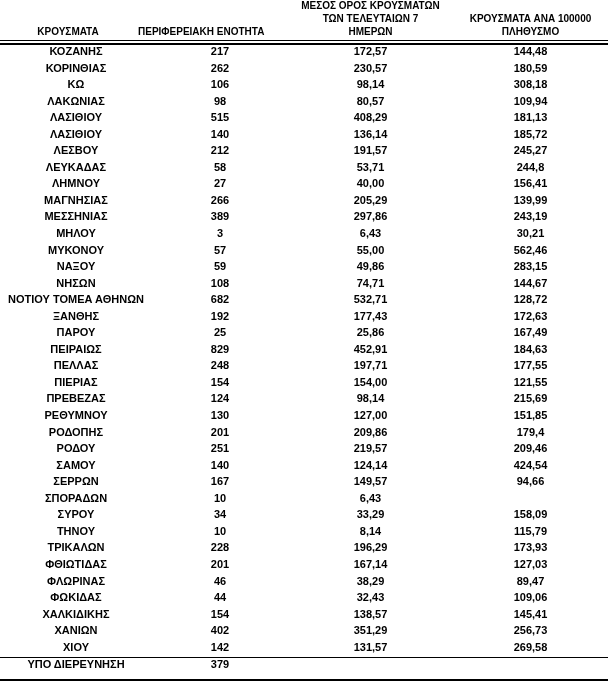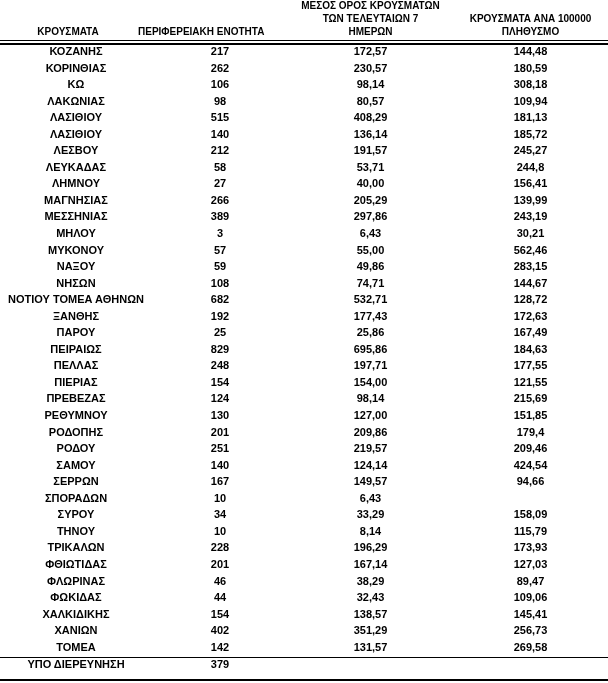--- a/index.html
+++ b/index.html
@@ -181,21 +181,21 @@
   </div>
         <div class="body-row">
     <div class="cell c1">ΠΑΡΟΥ</div>
     <div class="cell c2">25</div>
     <div class="cell c3">25,86</div>
     <div class="cell c4">167,49</div>
   </div>
         <div class="body-row">
     <div class="cell c1">ΠΕΙΡΑΙΩΣ</div>
     <div class="cell c2">829</div>
-    <div class="cell c3">695,86</div>
+    <div class="cell c3">452,91</div>
     <div class="cell c4">184,63</div>
   </div>
         <div class="body-row">
     <div class="cell c1">ΠΕΛΛΑΣ</div>
     <div class="cell c2">248</div>
     <div class="cell c3">197,71</div>
     <div class="cell c4">177,55</div>
   </div>
         <div class="body-row">
     <div class="cell c1">ΠΙΕΡΙΑΣ</div>
@@ -286,21 +286,21 @@
     <div class="cell c3">138,57</div>
     <div class="cell c4">145,41</div>
   </div>
         <div class="body-row">
     <div class="cell c1">ΧΑΝΙΩΝ</div>
     <div class="cell c2">402</div>
     <div class="cell c3">351,29</div>
     <div class="cell c4">256,73</div>
   </div>
         <div class="body-row">
-    <div class="cell c1">ΤΟΜΕΑ</div>
+    <div class="cell c1">ΧΙΟΥ</div>
     <div class="cell c2">142</div>
     <div class="cell c3">131,57</div>
     <div class="cell c4">269,58</div>
   </div>
         <div class="body-row">
     <div class="cell c1">ΥΠΟ ΔΙΕΡΕΥΝΗΣΗ</div>
     <div class="cell c2">379</div>
     <div class="cell c3"></div>
     <div class="cell c4"></div>
   </div>

